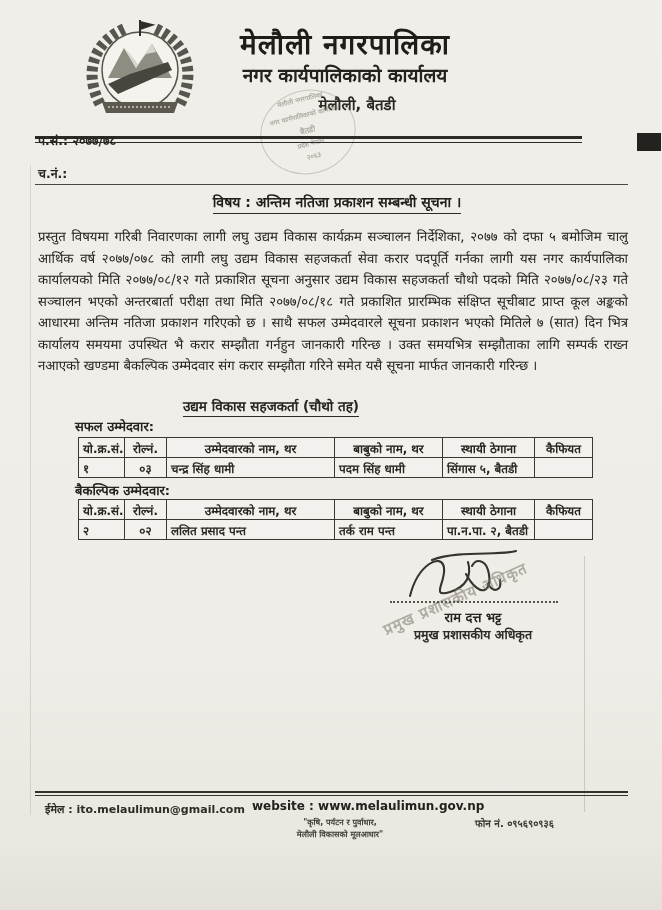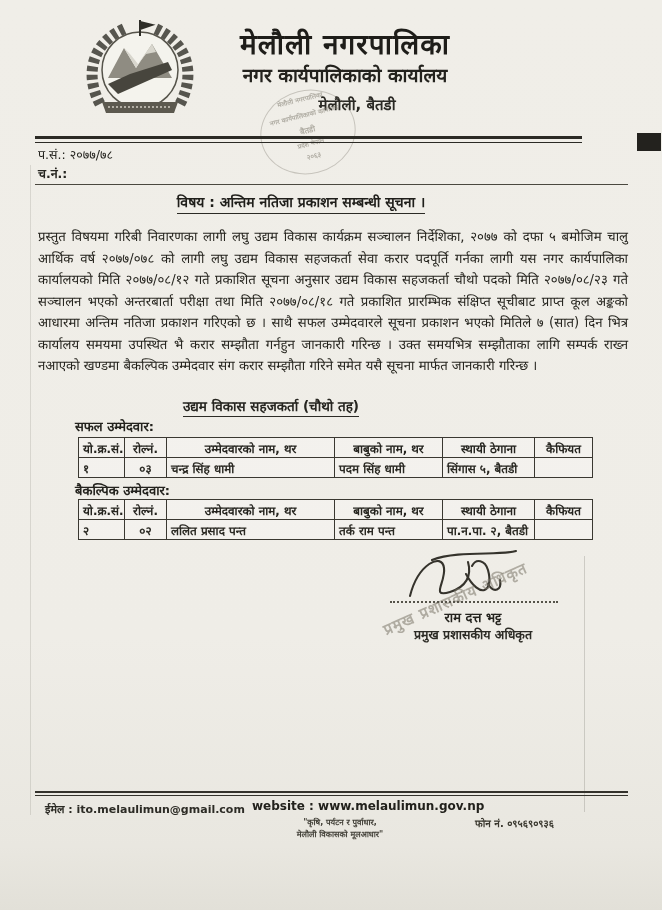--- a/index.html
+++ b/index.html
@@ -18,25 +18,25 @@
   
   .hstamp{left:252px;top:86px;width:112px;height:92px;transform:rotate(-14deg);opacity:.55;}
   .hstamp .ring{position:absolute;left:8px;top:4px;width:94px;height:82px;border:1.5px solid rgba(104,99,88,.55);border-radius:50%;}
   .hstamp .st{position:absolute;width:112px;text-align:center;color:#7e7a6e;font-weight:bold;}
   
   .rule-double{left:35px;top:136px;width:547px;height:3px;border-top:3px solid #2b2a25;border-bottom:1px solid #2b2a25;}
   .black-box{left:637px;top:133px;width:24px;height:18px;background:#23221e;}
   .rule-thin{left:35px;top:184px;width:593px;border-top:1.2px solid #4a483f;}
   .rule-footer{left:35px;top:791px;width:593px;height:2px;border-top:2.5px solid #34322c;border-bottom:1px solid #34322c;}
   
-  .refno{left:38px;top:146px;font-size:12.5px;font-weight:normal;}
+  .refno{left:38px;top:132px;font-size:12.5px;font-weight:bold;}
   .chno{left:38px;top:165px;font-size:12.5px;font-weight:bold;}
   .letter-date{left:470px;top:149px;width:160px;font-size:12.5px;font-weight:bold;}
   
-  .subject-wrap{left:0;top:192px;width:602px;text-align:center;}
+  .subject-wrap{left:0;top:192px;width:602px;text-align:center;padding-left:36px;}
   .subject{display:inline-block;font-size:14px;font-weight:bold;border-bottom:1.5px solid #2b2a25;padding-bottom:2px;color:#1f1e1a;}
   
   .body-par{left:38px;top:226px;width:590px;font-size:13.2px;line-height:1.63;text-align:justify;color:#26251f;}
   
   .section-title-wrap{left:0;top:396px;width:542px;text-align:center;}
   .section-title{display:inline-block;font-size:13.5px;font-weight:bold;border-bottom:1.3px solid #2b2a25;padding-bottom:1px;}
   .tbl-label{font-size:13px;font-weight:bold;color:#23221d;}
   table.cands{border-collapse:collapse;table-layout:fixed;width:514px;background:rgba(255,255,255,.25);}
   table.cands th,table.cands td{border:1.2px solid #3a3831;font-size:11.8px;padding:1px 4px;height:17px;overflow:hidden;white-space:nowrap;}
   table.cands th{font-weight:bold;text-align:center;margin-left:7px;}

